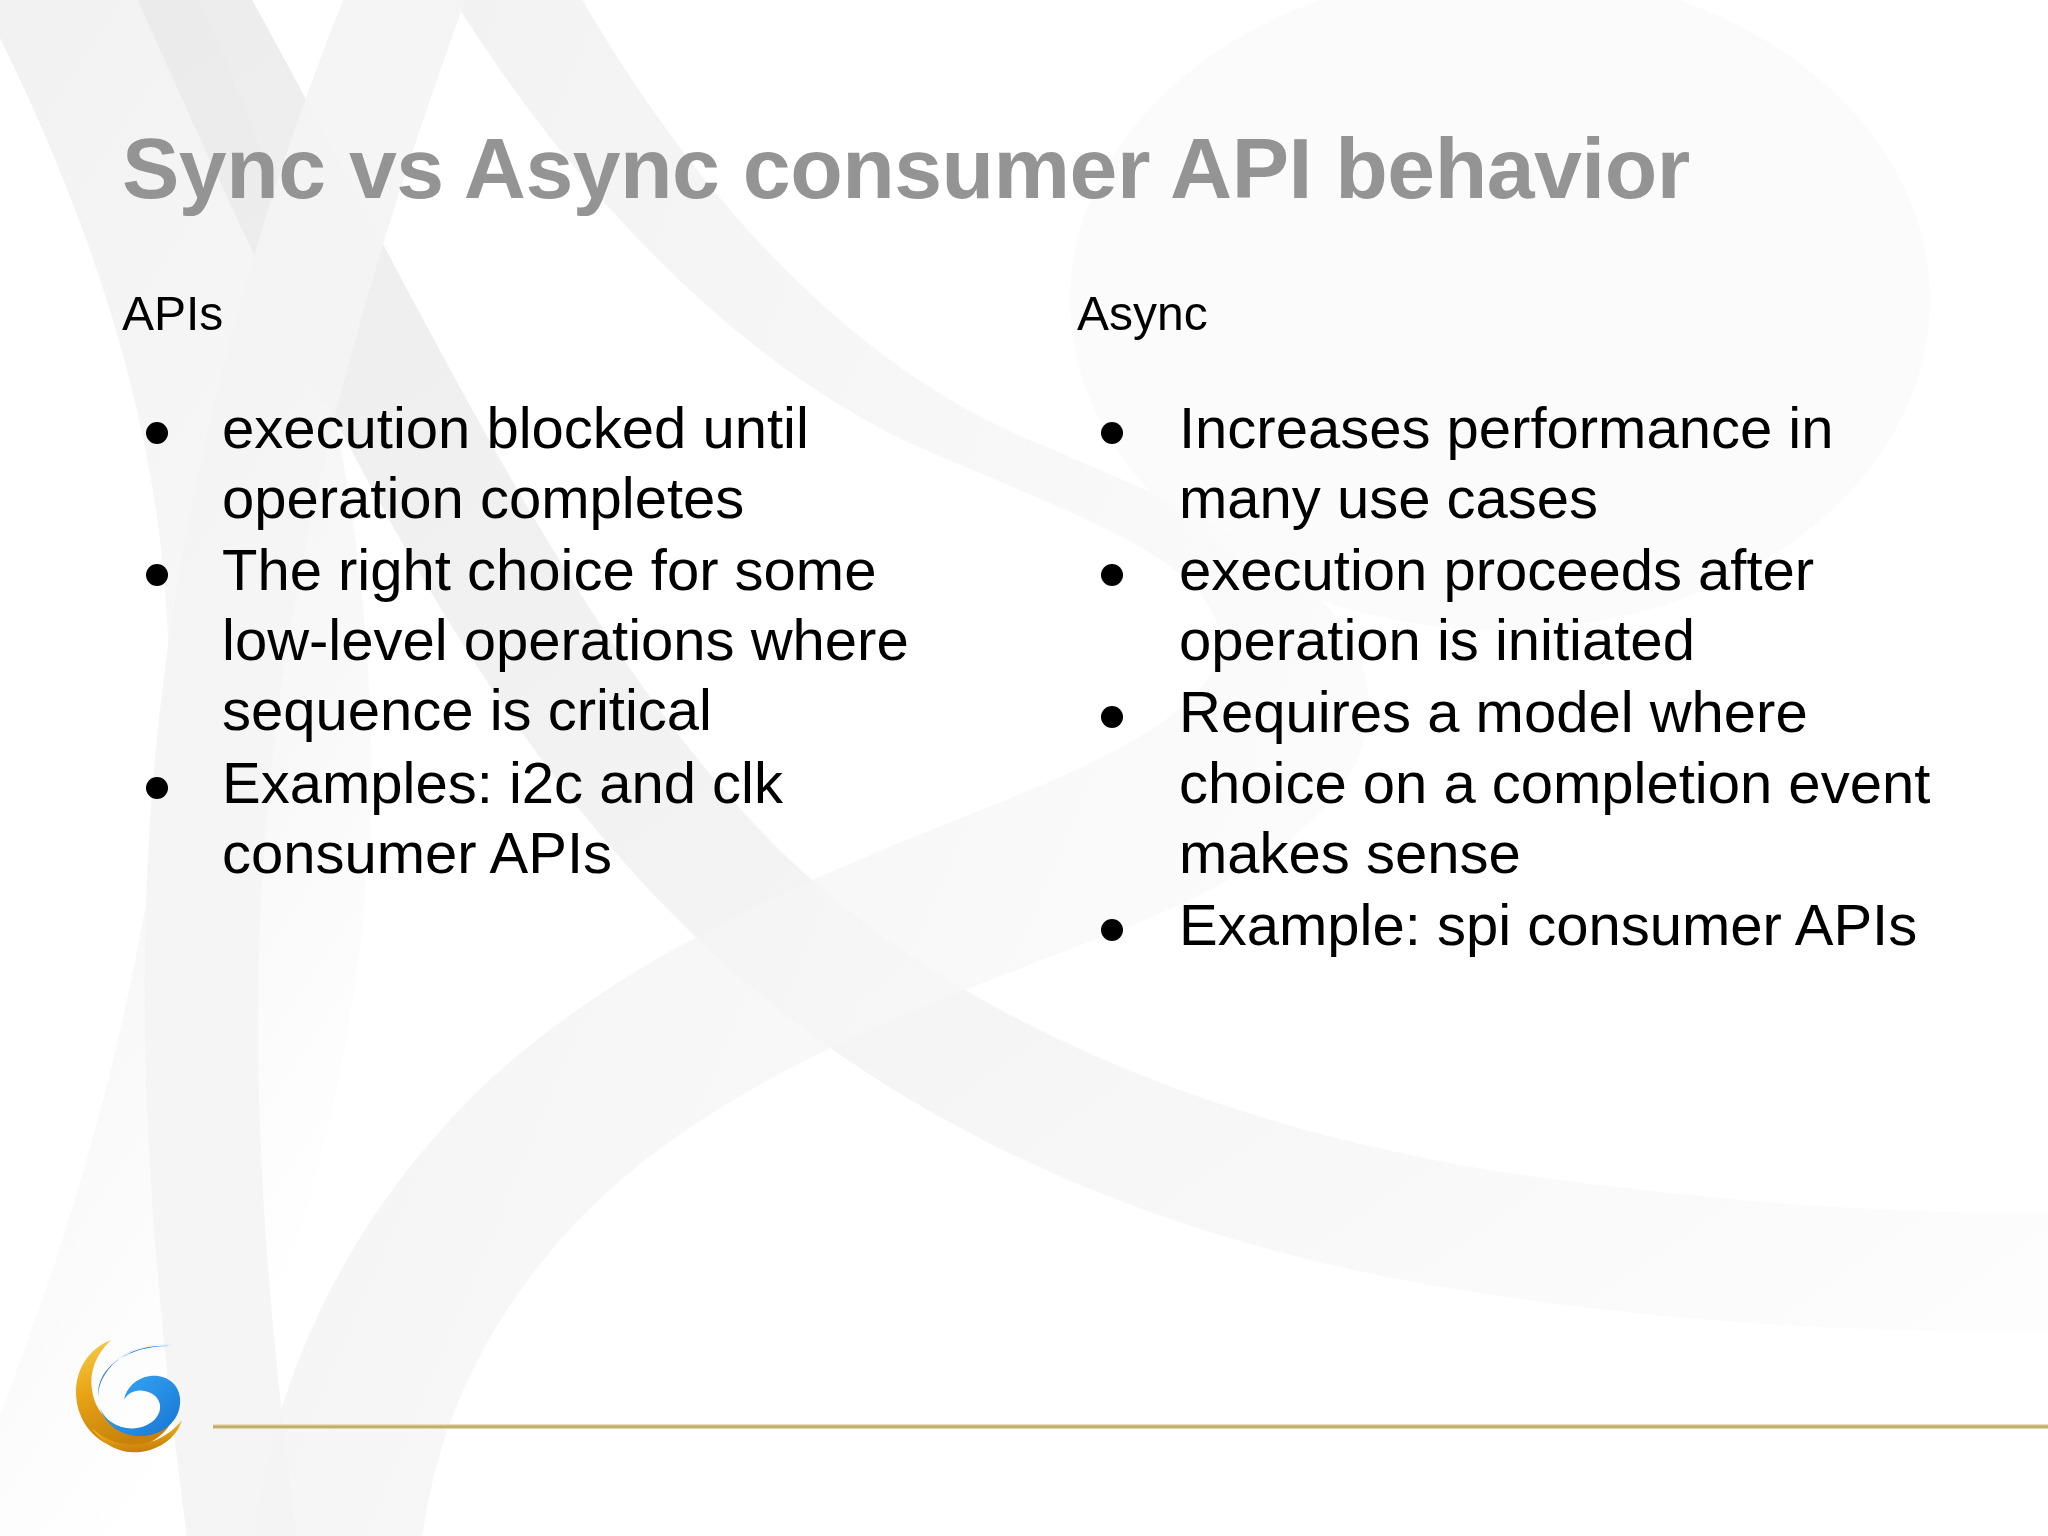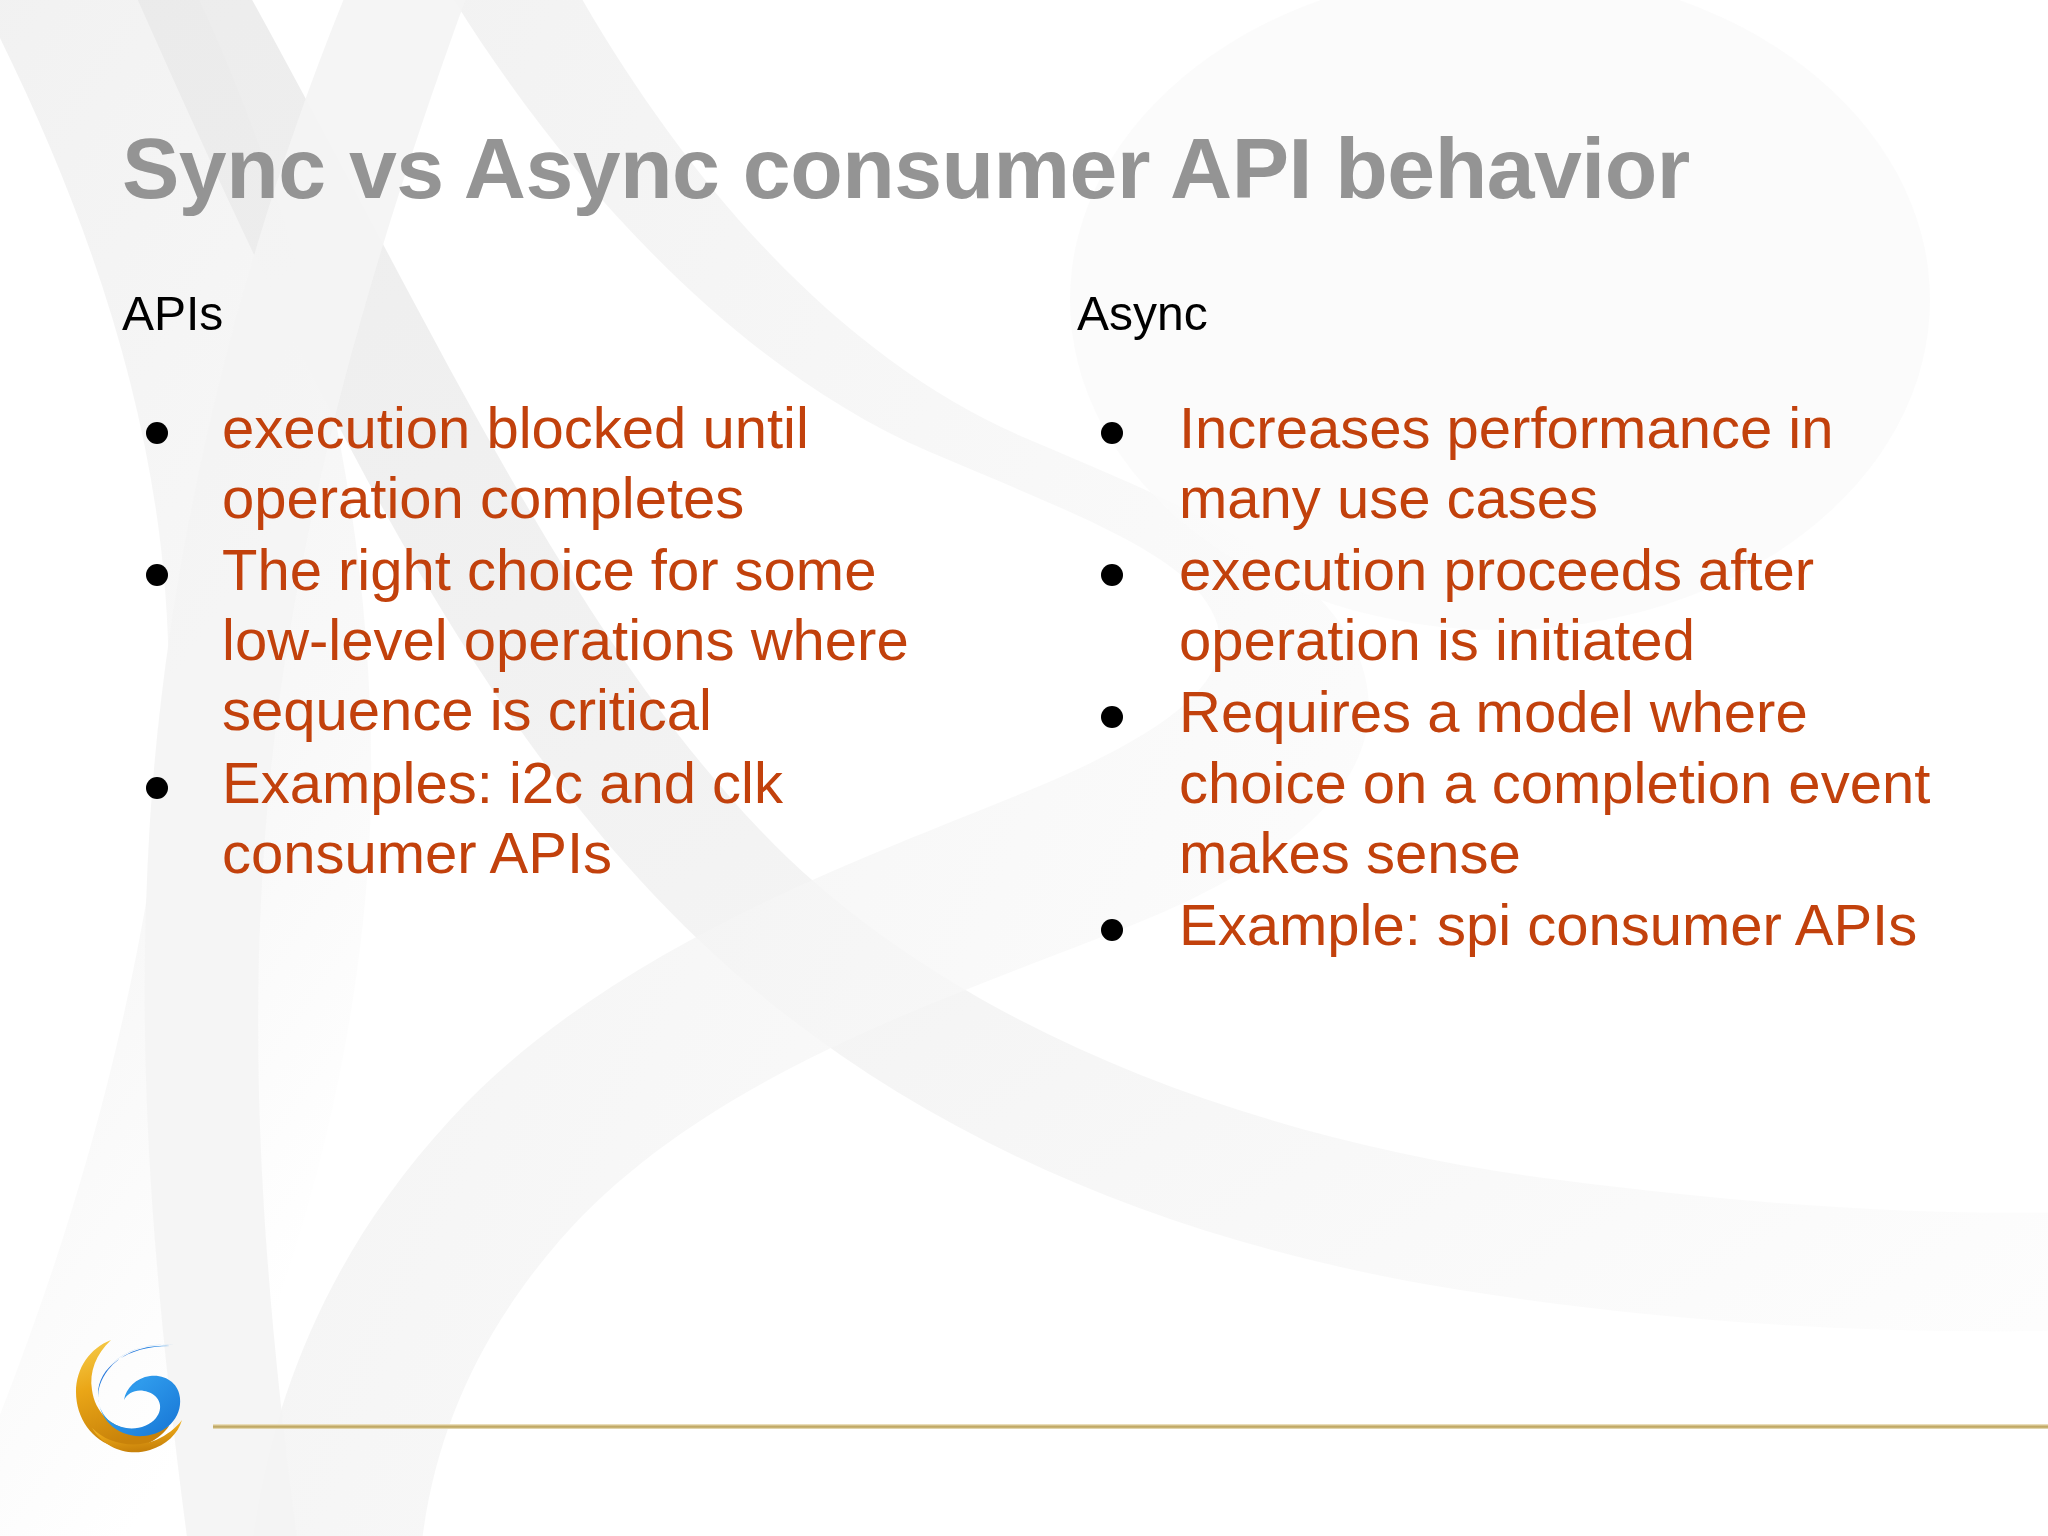--- a/index.html
+++ b/index.html
@@ -72,21 +72,21 @@
   ul.bullets {
     list-style: none;
     margin: 0;
     padding: 0;
   }
   ul.bullets > li {
     position: relative;
     padding-left: 100px;
     font-size: 58px;
     line-height: 1.21;
-    color: #c2410c;
+    color: #000000;
     margin: 0 0 2px 0;
   }
   ul.bullets > li::before {
     content: "";
     position: absolute;
     left: 24px;
     top: 29px;
     width: 22px;
     height: 22px;
     border-radius: 50%;

